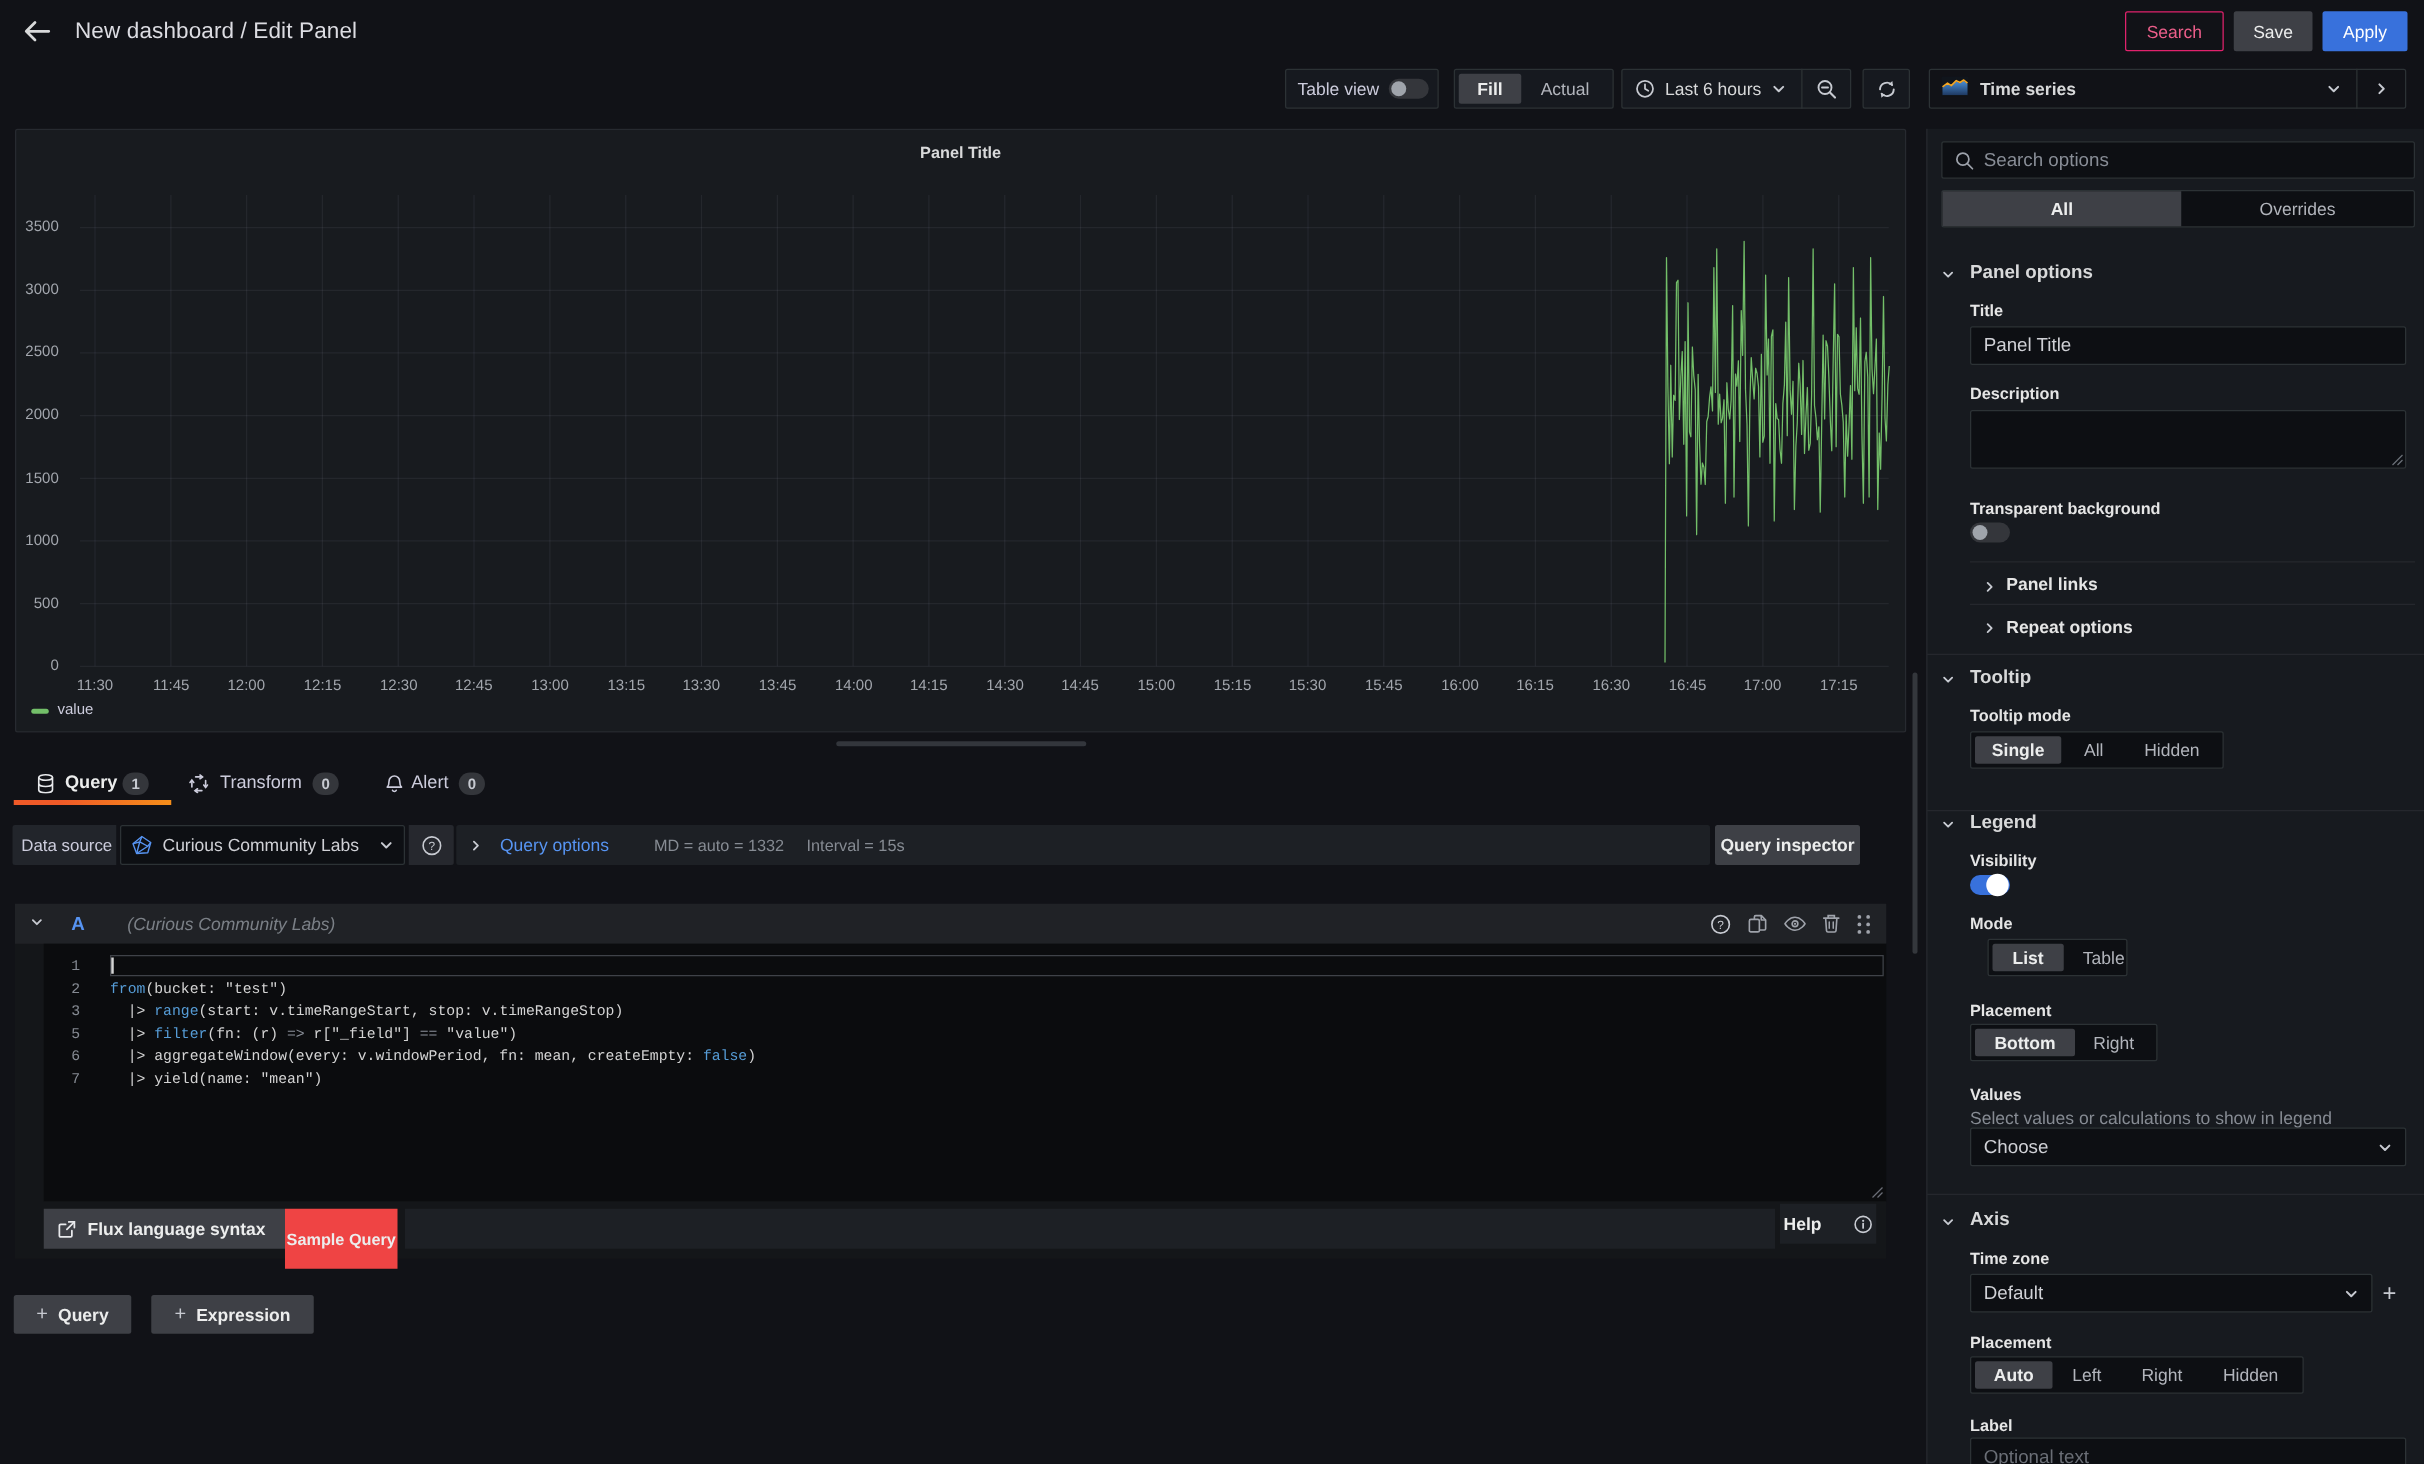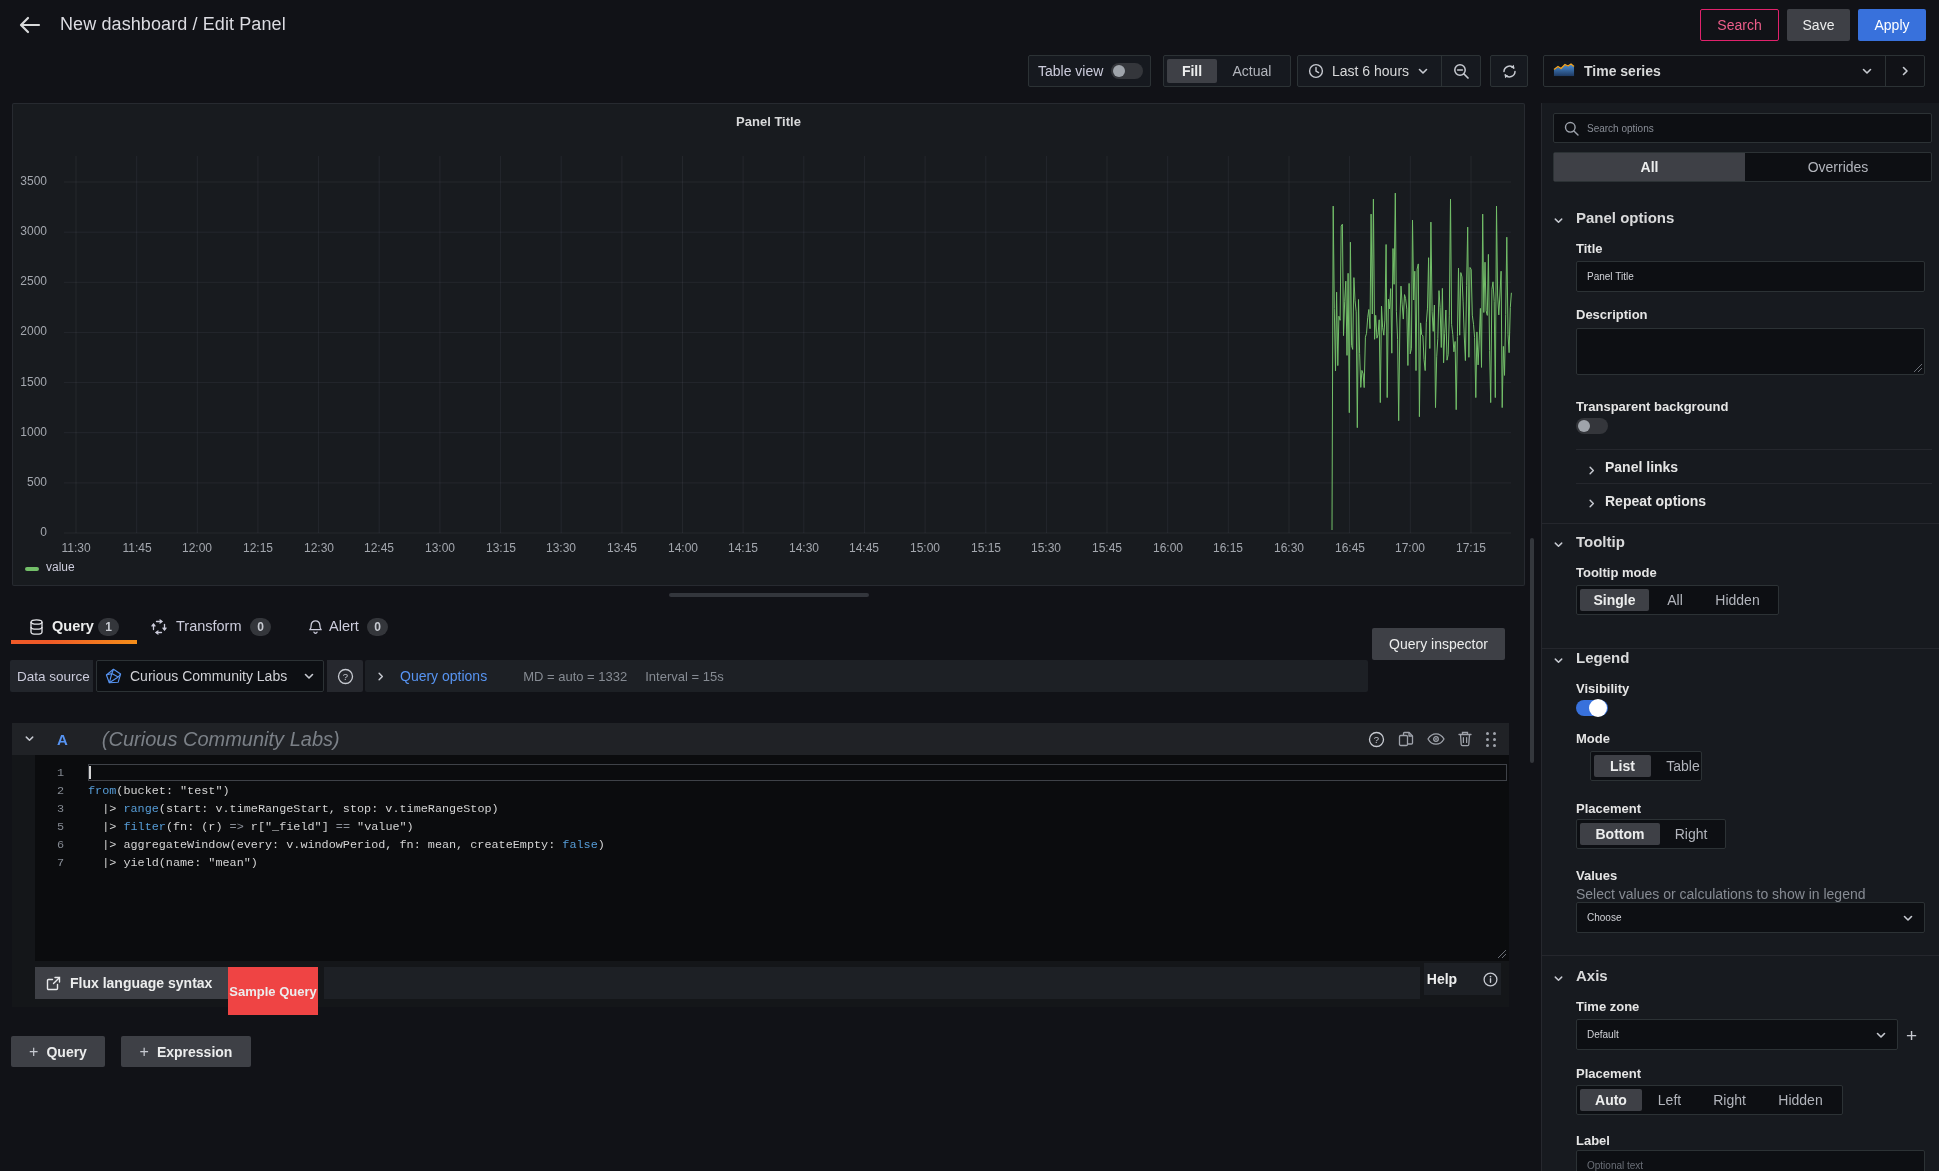--- a/index.html
+++ b/index.html
@@ -11,21 +11,21 @@
 .yl { position:absolute; font-size:12px; color:#a3a7ae; text-align:right; }
 .tbbox { position:absolute; height:32px; top:55px; border:1px solid #2c3235; border-radius:2px; background:#16191f; display:flex; align-items:center; }
 .tab-pill { display:inline-flex; align-items:center; justify-content:center; width:21px; height:18px; border-radius:9px; background:#34363b; color:#c7cad1; font-size:12px; font-weight:700; }
 .kb { color:#569cd6; }
 .op { color:#8a8f98; }
 .cl { height:18px; line-height:18px; white-space:pre; }
 .ln { display:inline-block; width:53px; padding-right:24px; text-align:right; color:#858a92; }
 .ct { color:#d4d4d4; }
 .sb-label { position:absolute; font-size:13px; font-weight:700; color:#e5e5e5; }
 .sb-head { position:absolute; font-size:15px; font-weight:700; color:#d8d9da; }
-.sb-input { position:absolute; background:#0d0f13; border:1px solid #2c3235; border-radius:2px; color:#d0d1d6; font-size:10px; display:flex; align-items:center; padding:0 10px; }
+.sb-input { position:absolute; background:#0d0f13; border:1px solid #2c3235; border-radius:2px; color:#d0d1d6; font-size:15px; display:flex; align-items:center; padding:0 10px; }
 .rgroup { position:absolute; height:30px; background:#0d0f13; border:1px solid #2c3235; border-radius:2px; }
 .rseg { position:absolute; top:3px; height:22px; line-height:22px; text-align:center; font-size:14px; color:#b2b5bc; border-radius:2px; }
 .rseg.sel { background:#3e4046; color:#eceded; font-weight:700; }
 .divider { position:absolute; height:1px; background:rgba(204,204,220,0.08); }
 .toggle-off { position:absolute; width:32px; height:16px; border-radius:8px; background:#34363b; }
 .toggle-off::after { content:""; position:absolute; left:2px; top:2px; width:12px; height:12px; border-radius:50%; background:#9fa4ab; }
 .toggle-on { position:absolute; width:32px; height:16px; border-radius:8px; background:#3871dc; }
 .toggle-on::after { content:""; position:absolute; right:1px; top:-1px; width:18px; height:18px; border-radius:50%; background:#fff; }
 </style></head>
 <body>
@@ -205,29 +205,29 @@
     </svg>
   </div>
 <div class="abs" style="left:365px;top:660px;width:1003px;height:32px;background:#1d2025;border-radius:2px;display:flex;align-items:center;gap:14px;padding:0 10px">
   <svg width="11" height="11" viewBox="0 0 12 12">
       <path d="M4.5 2.5 8 6l-3.5 3.5" stroke="#c7cad1" stroke-width="1.6" fill="none" stroke-linecap="round" stroke-linejoin="round"></path>
     </svg>
   <span style="font-size:14px;font-weight:500;color:#5794f2">Query options</span>
   <span style="font-size:13px;font-weight:500;color:#868b93;margin-left:22px">MD = auto = 1332</span>
   <span style="font-size:13px;font-weight:500;color:#868b93;margin-left:4px">Interval = 15s</span>
 </div>
-<div class="abs" style="left:1372px;top:628px;width:133px;height:32px;background:#3e4046;border-radius:2px;display:flex;align-items:center;justify-content:center;font-size:14px;font-weight:400;color:#eceded">Query inspector</div>
+<div class="abs" style="left:1372px;top:660px;width:116px;height:32px;background:#3e4046;border-radius:2px;display:flex;align-items:center;justify-content:center;font-size:14px;font-weight:700;color:#eceded">Query inspector</div>
 
 <div class="abs" style="left:12px;top:723px;width:1497px;height:284px;background:#141619">
   <div style="position:absolute;left:0;top:0;width:100%;height:32px;background:#202226;display:flex;align-items:center">
     <span style="margin-left:12px"><svg width="11" height="11" viewBox="0 0 12 12">
           <path d="M2.5 4.5 6 8l3.5-3.5" stroke="#c7cad1" stroke-width="1.6" fill="none" stroke-linecap="round" stroke-linejoin="round"></path>
         </svg></span>
     <span style="margin-left:22px;font-size:15px;font-weight:700;color:#5794f2">A</span>
-    <span style="margin-left:34px;font-size:20px;font-style:italic;color:#7b8087">(Curious Community Labs)</span>
+    <span style="margin-left:34px;font-size:14px;font-style:italic;color:#7b8087">(Curious Community Labs)</span>
     <span style="flex:1"></span>
     <span style="display:flex;gap:13px;align-items:center;margin-right:12px">
         <svg width="17" height="17" viewBox="0 0 17 17">
           <circle cx="8.5" cy="8.5" r="7" stroke="#c7cad1" stroke-width="1.3" fill="none"></circle>
           <text x="8.5" y="12" font-size="9.5" fill="#c7cad1" text-anchor="middle" font-family="Liberation Sans">?</text>
         </svg>
         <svg width="16" height="16" viewBox="0 0 16 16">
           <rect x="1.5" y="4.5" width="8" height="10" rx="1.2" stroke="#9fa3ab" stroke-width="1.3" fill="none"></rect>
           <path d="M5.5 4.5v-2a1 1 0 0 1 1-1h4.6L14.5 5v7a1 1 0 0 1-1 1h-4" stroke="#9fa3ab" stroke-width="1.3" fill="none" stroke-linejoin="round"></path>
           <path d="M11 1.5V5h3.5" stroke="#9fa3ab" stroke-width="1.3" fill="none" stroke-linejoin="round"></path>

